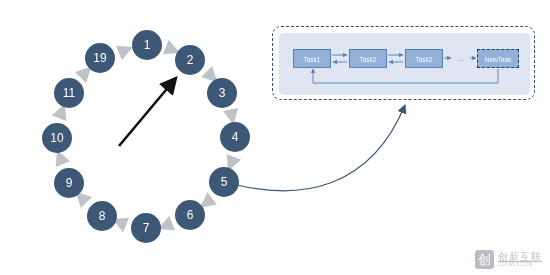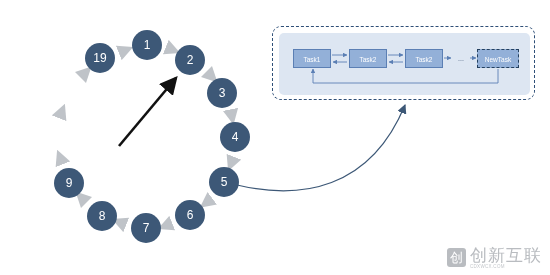--- a/index.html
+++ b/index.html
@@ -104,23 +104,24 @@
     line-height: 19px;
     text-align: center;
     font-family: "Liberation Serif", serif;
   }
   #wm-text-wrap {
     display: flex;
     flex-direction: column;
     line-height: 1;
   }
   #wm-cn {
-    font-size: 17px;
+    font-size: 10px;
     color: #b9bcc0;
     letter-spacing: 1px;
+    text-decoration: underline;
   }
   #wm-en {
     font-size: 4.5px;
     color: #c4c7cb;
     letter-spacing: 0.3px;
     margin-top: 1px;
   }
 </style>
 </head>
 <body>
@@ -163,20 +164,22 @@
 
   <div class="clock-node" style="left:147px; top:45px;"><span>1</span></div>
   <div class="clock-node" style="left:190px; top:60px;"><span>2</span></div>
   <div class="clock-node" style="left:222px; top:93px;"><span>3</span></div>
   <div class="clock-node" style="left:235px; top:137px;"><span>4</span></div>
   <div class="clock-node" style="left:224px; top:182px;"><span>5</span></div>
   <div class="clock-node" style="left:190px; top:215px;"><span>6</span></div>
   <div class="clock-node" style="left:146px; top:228px;"><span>7</span></div>
   <div class="clock-node" style="left:102px; top:216px;"><span>8</span></div>
   <div class="clock-node" style="left:69px;  top:183px;"><span>9</span></div>
+  <div class="clock-node" style="left:57px;  top:138px;"><span>10</span></div>
+  <div class="clock-node" style="left:69px;  top:93px;"><span>11</span></div>
   <div class="clock-node" style="left:100px; top:58px;"><span>19</span></div>
 
   <div id="panel">
     <div id="panel-inner">
       <div class="task-box" style="left:14px;"><span>Task1</span></div>
       <div class="task-box" style="left:70px;"><span>Task2</span></div>
       <div class="task-box" style="left:126px;"><span>Task2</span></div>
       <div class="dots" style="left:172px;">...</div>
       <div class="task-box newtask" style="left:198px; width:42px;"><span>NewTask</span></div>
 

